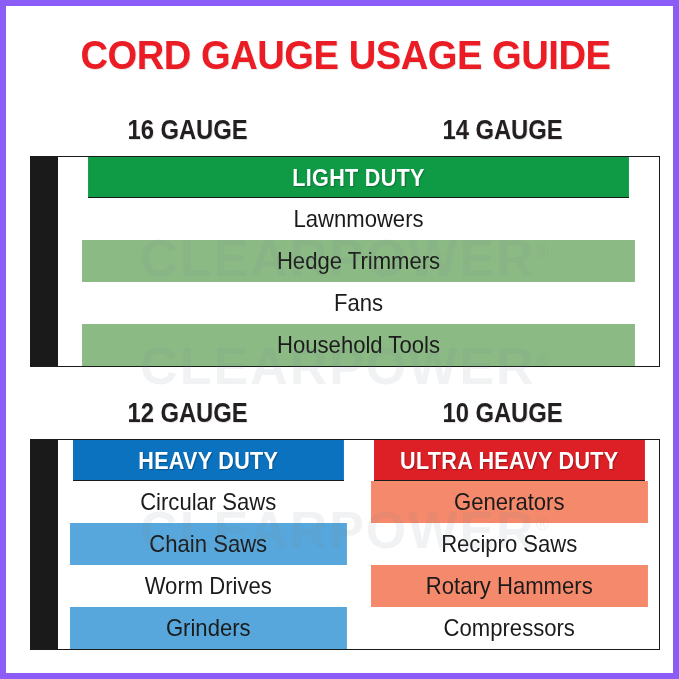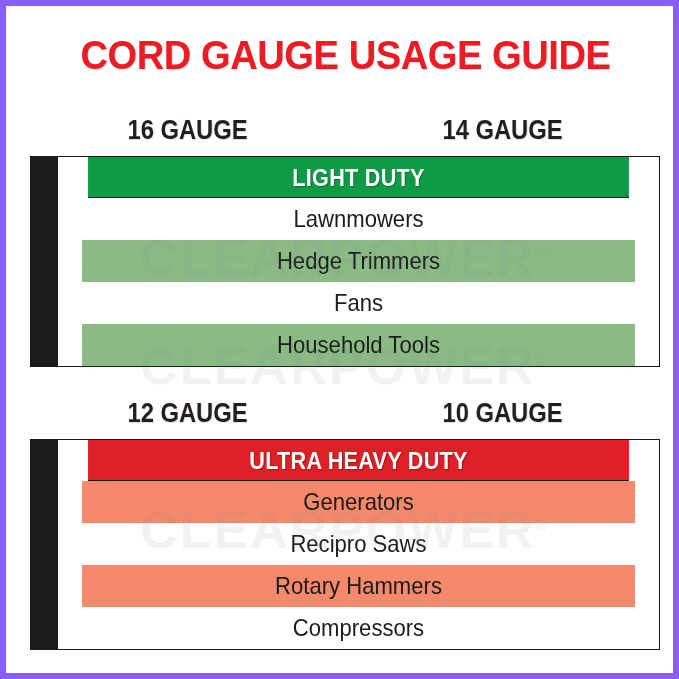--- a/index.html
+++ b/index.html
@@ -166,20 +166,27 @@
     </div>
   </div>
 
   <div class="section" id="section-bottom">
     <div class="gauge-labels">
       <div class="gauge-label">12 GAUGE</div>
       <div class="gauge-label">10 GAUGE</div>
     </div>
     <div class="tables-row">
 
+      <div class="gauge-table">
+        <div class="table-header" style="background-color: rgb(11, 114, 191);">HEAVY DUTY</div>
+        <div class="table-row" style="background-color: rgb(255, 255, 255);">Circular Saws</div>
+        <div class="table-row" style="background-color: rgb(87, 167, 220);">Chain Saws</div>
+        <div class="table-row" style="background-color: rgb(255, 255, 255);">Worm Drives</div>
+        <div class="table-row" style="background-color: rgb(87, 167, 220);">Grinders</div>
+      </div>
 
       <div class="gauge-table">
         <div class="table-header" style="background-color: rgb(221, 31, 38);">ULTRA HEAVY DUTY</div>
         <div class="table-row" style="background-color: rgb(245, 137, 107);">Generators</div>
         <div class="table-row" style="background-color: rgb(255, 255, 255);">Recipro Saws</div>
         <div class="table-row" style="background-color: rgb(245, 137, 107);">Rotary Hammers</div>
         <div class="table-row" style="background-color: rgb(255, 255, 255);">Compressors</div>
       </div>
 
     </div>

